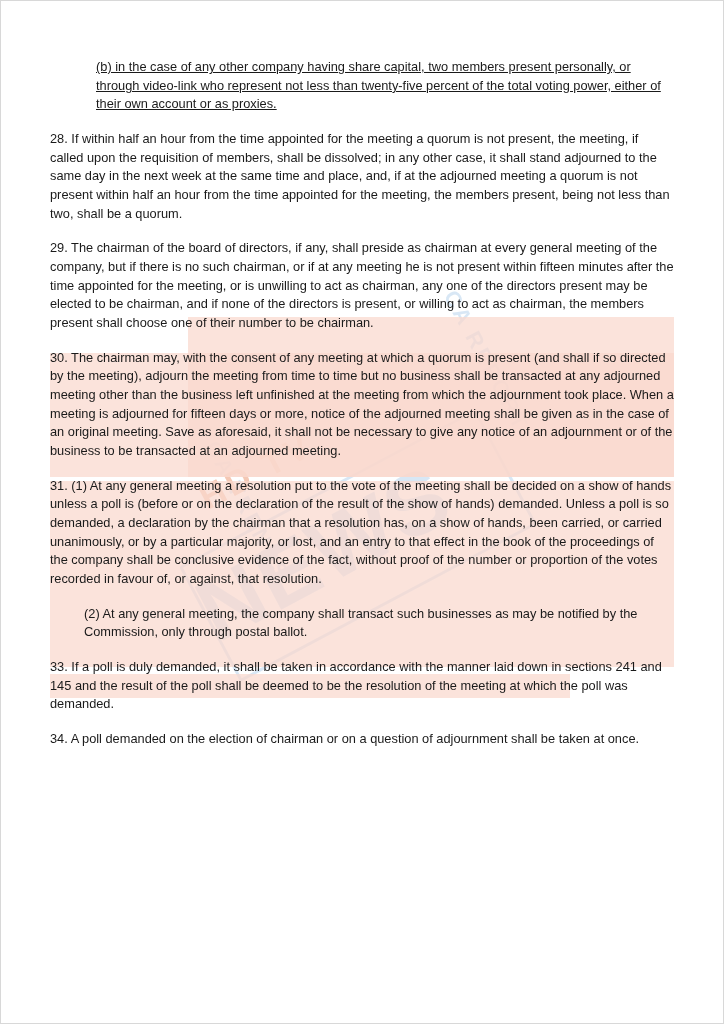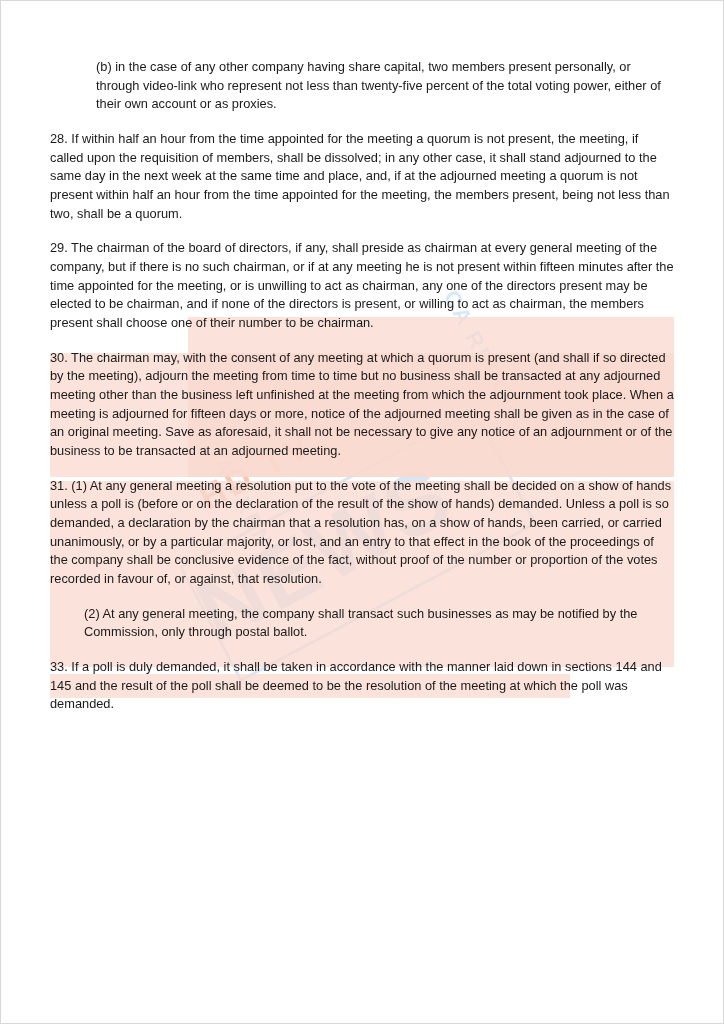--- a/index.html
+++ b/index.html
@@ -36,20 +36,21 @@
   p.para {
     margin: 0 0 16px 0;
     font-size: 12.8px;
     line-height: 1.46;
     color: #1a1a1a;
     text-align: left;
     position: relative;
   }
   p.indent {
     padding-left: 46px;
+    text-decoration: underline;
   }
   p.indent2 {
     padding-left: 34px;
   }
   .hl {
     position: absolute;
     background: #f9d8cd;
     opacity: 0.72;
     z-index: 2;
     pointer-events: none;
@@ -136,16 +137,17 @@
     <div class="wm-text wm-news">NEWS</div>
   </div>
 
   <div class="content">
     <p class="para indent">(b) in the case of any other company having share capital, two members present personally, or through video-link who represent not less than twenty-five percent of the total voting power, either of their own account or as proxies.</p>
     <p class="para">28. If within half an hour from the time appointed for the meeting a quorum is not present, the meeting, if called upon the requisition of members, shall be dissolved; in any other case, it shall stand adjourned to the same day in the next week at the same time and place, and, if at the adjourned meeting a quorum is not present within half an hour from the time appointed for the meeting, the members present, being not less than two, shall be a quorum.</p>
     <p class="para">29. The chairman of the board of directors, if any, shall preside as chairman at every general meeting of the company, but if there is no such chairman, or if at any meeting he is not present within fifteen minutes after the time appointed for the meeting, or is unwilling to act as chairman, any one of the directors present may be elected to be chairman, and if none of the directors is present, or willing to act as chairman, the members present shall choose one of their number to be chairman.</p>
     <p class="para">30. The chairman may, with the consent of any meeting at which a quorum is present (and shall if so directed by the meeting), adjourn the meeting from time to time but no business shall be transacted at any adjourned meeting other than the business left unfinished at the meeting from which the adjournment took place. When a meeting is adjourned for fifteen days or more, notice of the adjourned meeting shall be given as in the case of an original meeting. Save as aforesaid, it shall not be necessary to give any notice of an adjournment or of the business to be transacted at an adjourned meeting.</p>
     <p class="para">31. (1) At any general meeting a resolution put to the vote of the meeting shall be decided on a show of hands unless a poll is (before or on the declaration of the result of the show of hands) demanded. Unless a poll is so demanded, a declaration by the chairman that a resolution has, on a show of hands, been carried, or carried unanimously, or by a particular majority, or lost, and an entry to that effect in the book of the proceedings of the company shall be conclusive evidence of the fact, without proof of the number or proportion of the votes recorded in favour of, or against, that resolution.</p>
     <p class="para indent2">(2) At any general meeting, the company shall transact such businesses as may be notified by the Commission, only through postal ballot.</p>
-    <p class="para">33. If a poll is duly demanded, it shall be taken in accordance with the manner laid down in sections 144 and 145 and the result of the poll shall be deemed to be the resolution of the meeting at which the poll was demanded.</p>
+    <p class="para">33. If a poll is duly demanded, it shall be taken in accordance with the manner laid down in sections 241 and 145 and the result of the poll shall be deemed to be the resolution of the meeting at which the poll was demanded.</p>
+    <p class="para">34. A poll demanded on the election of chairman or on a question of adjournment shall be taken at once.</p>
   </div>
 
 </div>
 
 </body></html>

